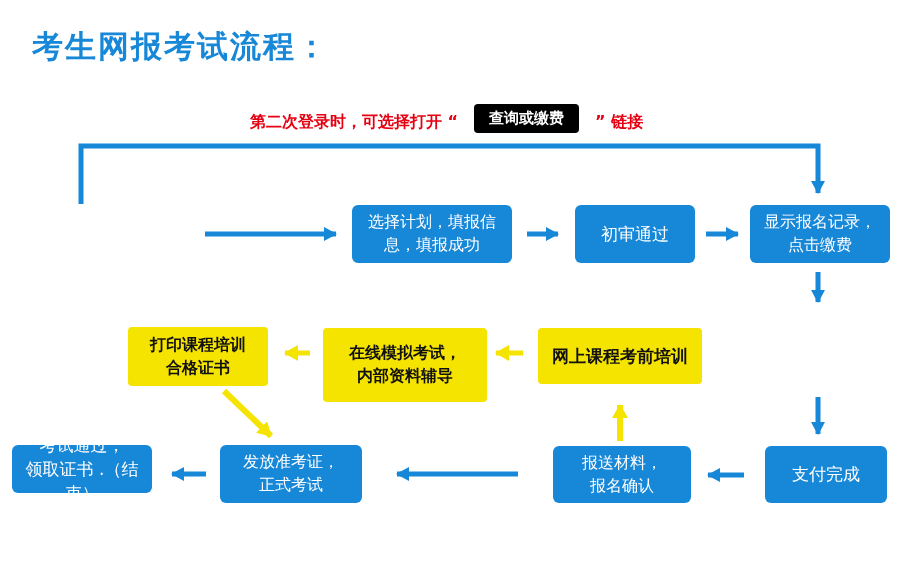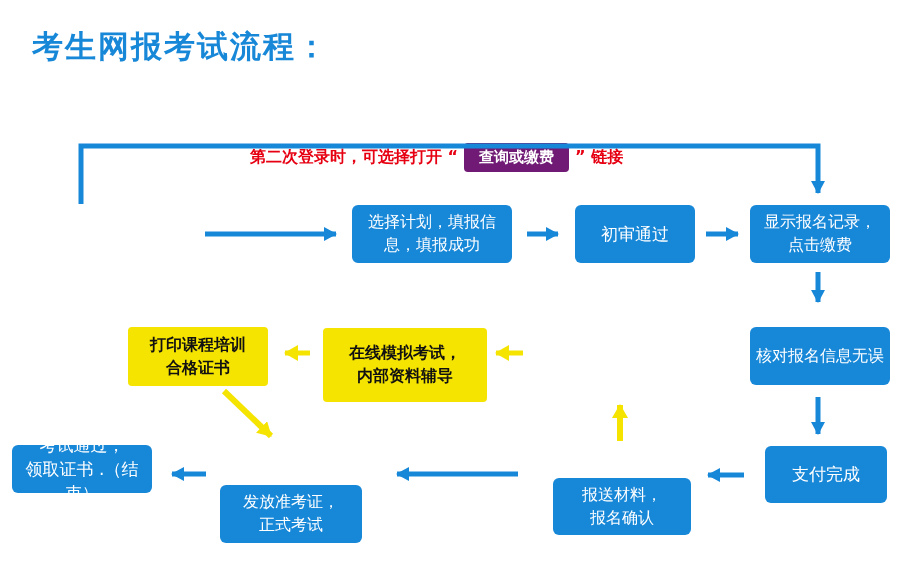--- a/index.html
+++ b/index.html
@@ -6,26 +6,26 @@
   body{font-family:"DejaVu Sans","Liberation Sans",sans-serif;}
   .canvas{position:relative;width:900px;height:584px;background:#ffffff;overflow:hidden;}
 
   .title{
     position:absolute;left:32px;top:26px;margin:0;
     font-size:31px;font-weight:700;color:#1787d8;letter-spacing:2px;
   }
 
   .note{
     position:absolute;left:250px;top:101px;height:32px;
-    display:flex;align-items:center;gap:6px;margin-top:40px;
+    display:flex;align-items:flex-end;gap:16px;
   }
   .note-text{color:#e60012;font-size:16px;font-weight:700;white-space:nowrap;}
   .note-btn{
     display:inline-flex;align-items:center;justify-content:center;
-    background:#701a75;color:#ffffff;font-size:15px;font-weight:600;
+    background:#000000;color:#ffffff;font-size:15px;font-weight:600;
     padding:5px 15px;border-radius:4px;white-space:nowrap;cursor:pointer;
   }
 
   .arrows{position:absolute;left:0;top:0;width:900px;height:584px;pointer-events:none;}
 
   .box{
     position:absolute;display:flex;align-items:center;justify-content:center;
     text-align:center;white-space:pre-line;line-height:1.42;border-radius:6px;
     font-weight:500;padding:0 2px;box-sizing:border-box;
   }
@@ -34,22 +34,22 @@
 
   .b1 {left:12px; top:205px;width:173px;height:58px;font-size:17px;}
   .b2 {left:352px;top:205px;width:160px;height:58px;font-size:16px;text-align:center;}
   .b3 {left:575px;top:205px;width:120px;height:58px;font-size:17px;}
   .b4 {left:750px;top:205px;width:140px;height:58px;font-size:16px;}
   .b5 {left:750px;top:327px;width:140px;height:58px;font-size:16px;}
   .b6 {left:538px;top:328px;width:164px;height:56px;font-size:17px;}
   .b7 {left:323px;top:328px;width:164px;height:74px;font-size:16px;}
   .b8 {left:128px;top:327px;width:140px;height:59px;font-size:16px;}
   .b9 {left:12px; top:445px;width:140px;height:48px;font-size:17px;}
-  .b10{left:220px;top:445px;width:142px;height:58px;font-size:16px;margin-top:40px;}
-  .b11{left:553px;top:446px;width:138px;height:57px;font-size:16px;margin-top:32px;}
+  .b10{left:220px;top:445px;width:142px;height:58px;font-size:16px;}
+  .b11{left:553px;top:446px;width:138px;height:57px;font-size:16px;}
   .b12{left:765px;top:446px;width:122px;height:57px;font-size:17px;}
 </style>
 </head>
 <body>
 
 <div class="canvas">
 
   <h1 class="title">考生网报考试流程：</h1>
 
   <div class="note">
@@ -85,21 +85,21 @@
     <line x1="310" y1="353" x2="285" y2="353" stroke="#f5e300" stroke-width="5" marker-end="url(#my)"></line>
     <line x1="620" y1="441" x2="620" y2="405" stroke="#f5e300" stroke-width="6" marker-end="url(#my)"></line>
     <line x1="224" y1="391" x2="271" y2="436" stroke="#f5e300" stroke-width="6" marker-end="url(#my)"></line>
   </svg>
 
   <div class="box blue b2">选择计划，填报信
 息，填报成功</div>
   <div class="box blue b4">显示报名记录，
 点击缴费</div>
   <div class="box blue b3">初审通过</div>
-  <div class="box blue b5">核对报名信息无误</div>
+  <div class="box yellow b6">网上课程考前培训</div>
   <div class="box yellow b7">在线模拟考试，
 内部资料辅导</div>
   <div class="box yellow b8">打印课程培训
 合格证书</div>
   <div class="box blue b9">考试通过，
 领取证书 .（结束）</div>
   <div class="box blue b10">发放准考证，
 正式考试</div>
   <div class="box blue b11">报送材料，
 报名确认</div>

